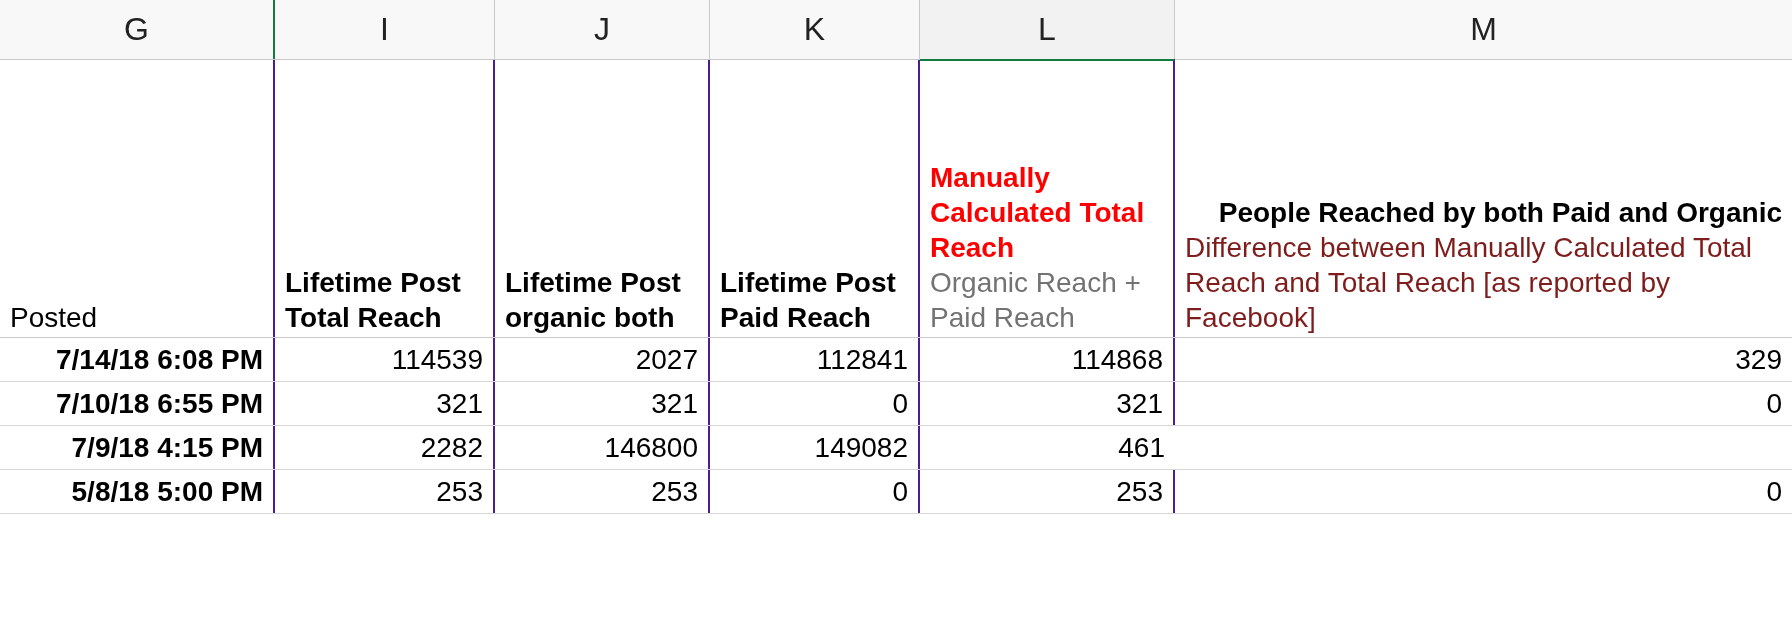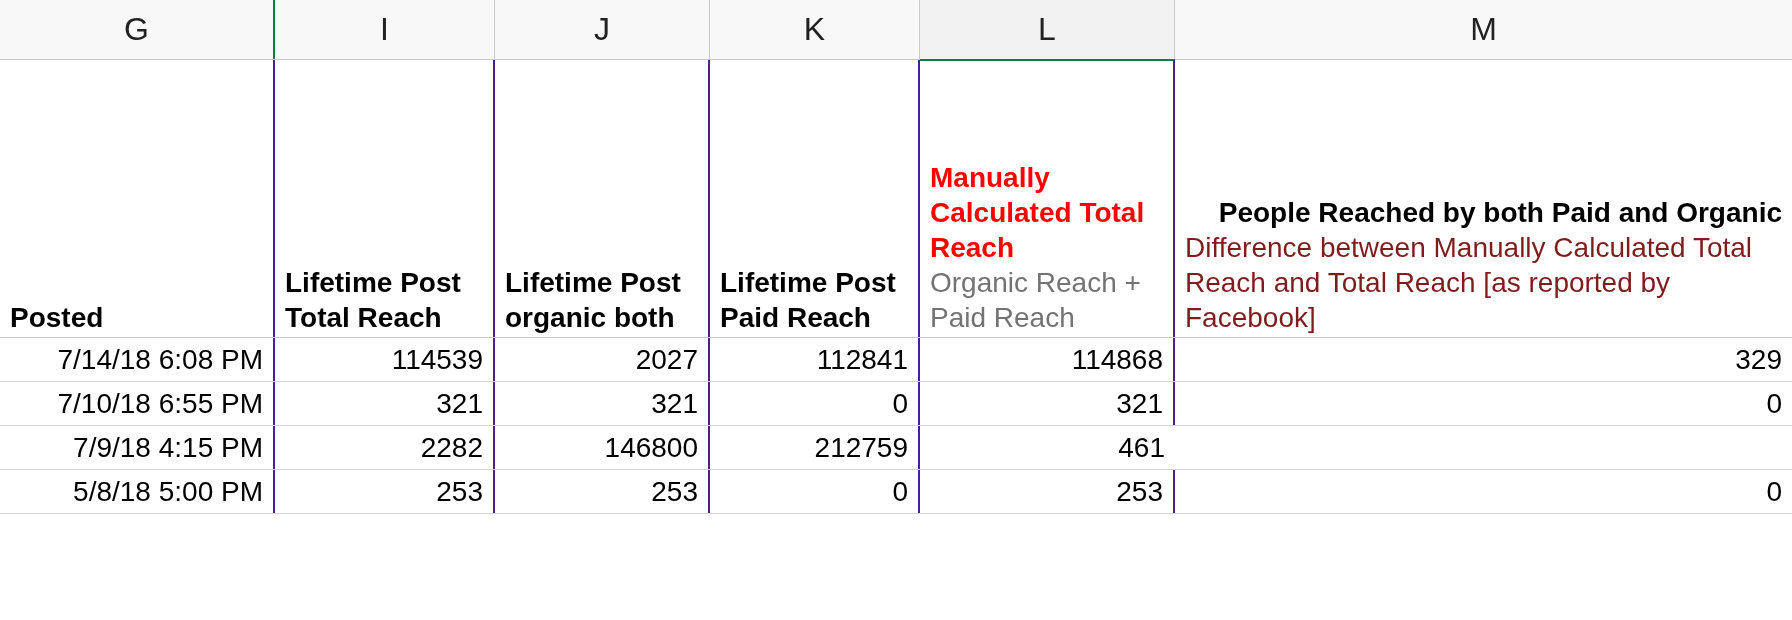--- a/index.html
+++ b/index.html
@@ -55,37 +55,37 @@
 
     
     .field-row { min-height: 278px; border-bottom: 1px solid #c9c9c9; }
     .field-row .cell { align-items: flex-end; }
     .field-row .stack {
       display: flex;
       flex-direction: column;
       justify-content: flex-end;
       line-height: 1.25;
     }
-    .fh-G .stack { font-weight: 700; }
+    .fh-G .stack { font-weight: 400; }
     .fh-I .stack, .fh-J .stack, .fh-K .stack { font-weight: 700; }
     .fh-L .stack .title { font-weight: 700; color: #ff0000; }
     .fh-L .stack .sub { font-weight: 400; color: #737373; }
     .fh-M .stack .title { font-weight: 700; color: #000000; text-align: right; }
     .fh-M .stack .sub { font-weight: 400; color: #7f1d1d; }
 
     
     .field-row .cell.fh-L { border-top: 2px solid #107c41; margin-top: -1px; }
 
     
     .data-row { height: 44px; }
     .data-row .cell { align-items: center; }
     .data-row .cell.posted { justify-content: flex-end; }
     .data-row .cell.num { justify-content: flex-end; }
 
-    .posted { font-weight: 400; }
+    .posted { font-weight: 700; }
   </style>
 </head>
 <body>
 
 <div class="sheet">
 
   <div class="col-headers">
     <div class="col-head col-head-G">G</div>
     <div class="col-head col-head-I">I</div>
     <div class="col-head col-head-J">J</div>
@@ -142,21 +142,21 @@
     <div class="cell num">321</div>
     <div class="cell num">321</div>
     <div class="cell num">0</div>
     <div class="cell num">321</div>
     <div class="cell num">0</div>
   </div>
   <div class="row data-row">
     <div class="cell posted">7/9/18 4:15 PM</div>
     <div class="cell num">2282</div>
     <div class="cell num">146800</div>
-    <div class="cell num">212759</div>
+    <div class="cell num">149082</div>
     <div class="cell num">461</div>
   </div>
   <div class="row data-row">
     <div class="cell posted">5/8/18 5:00 PM</div>
     <div class="cell num">253</div>
     <div class="cell num">253</div>
     <div class="cell num">0</div>
     <div class="cell num">253</div>
     <div class="cell num">0</div>
   </div>

